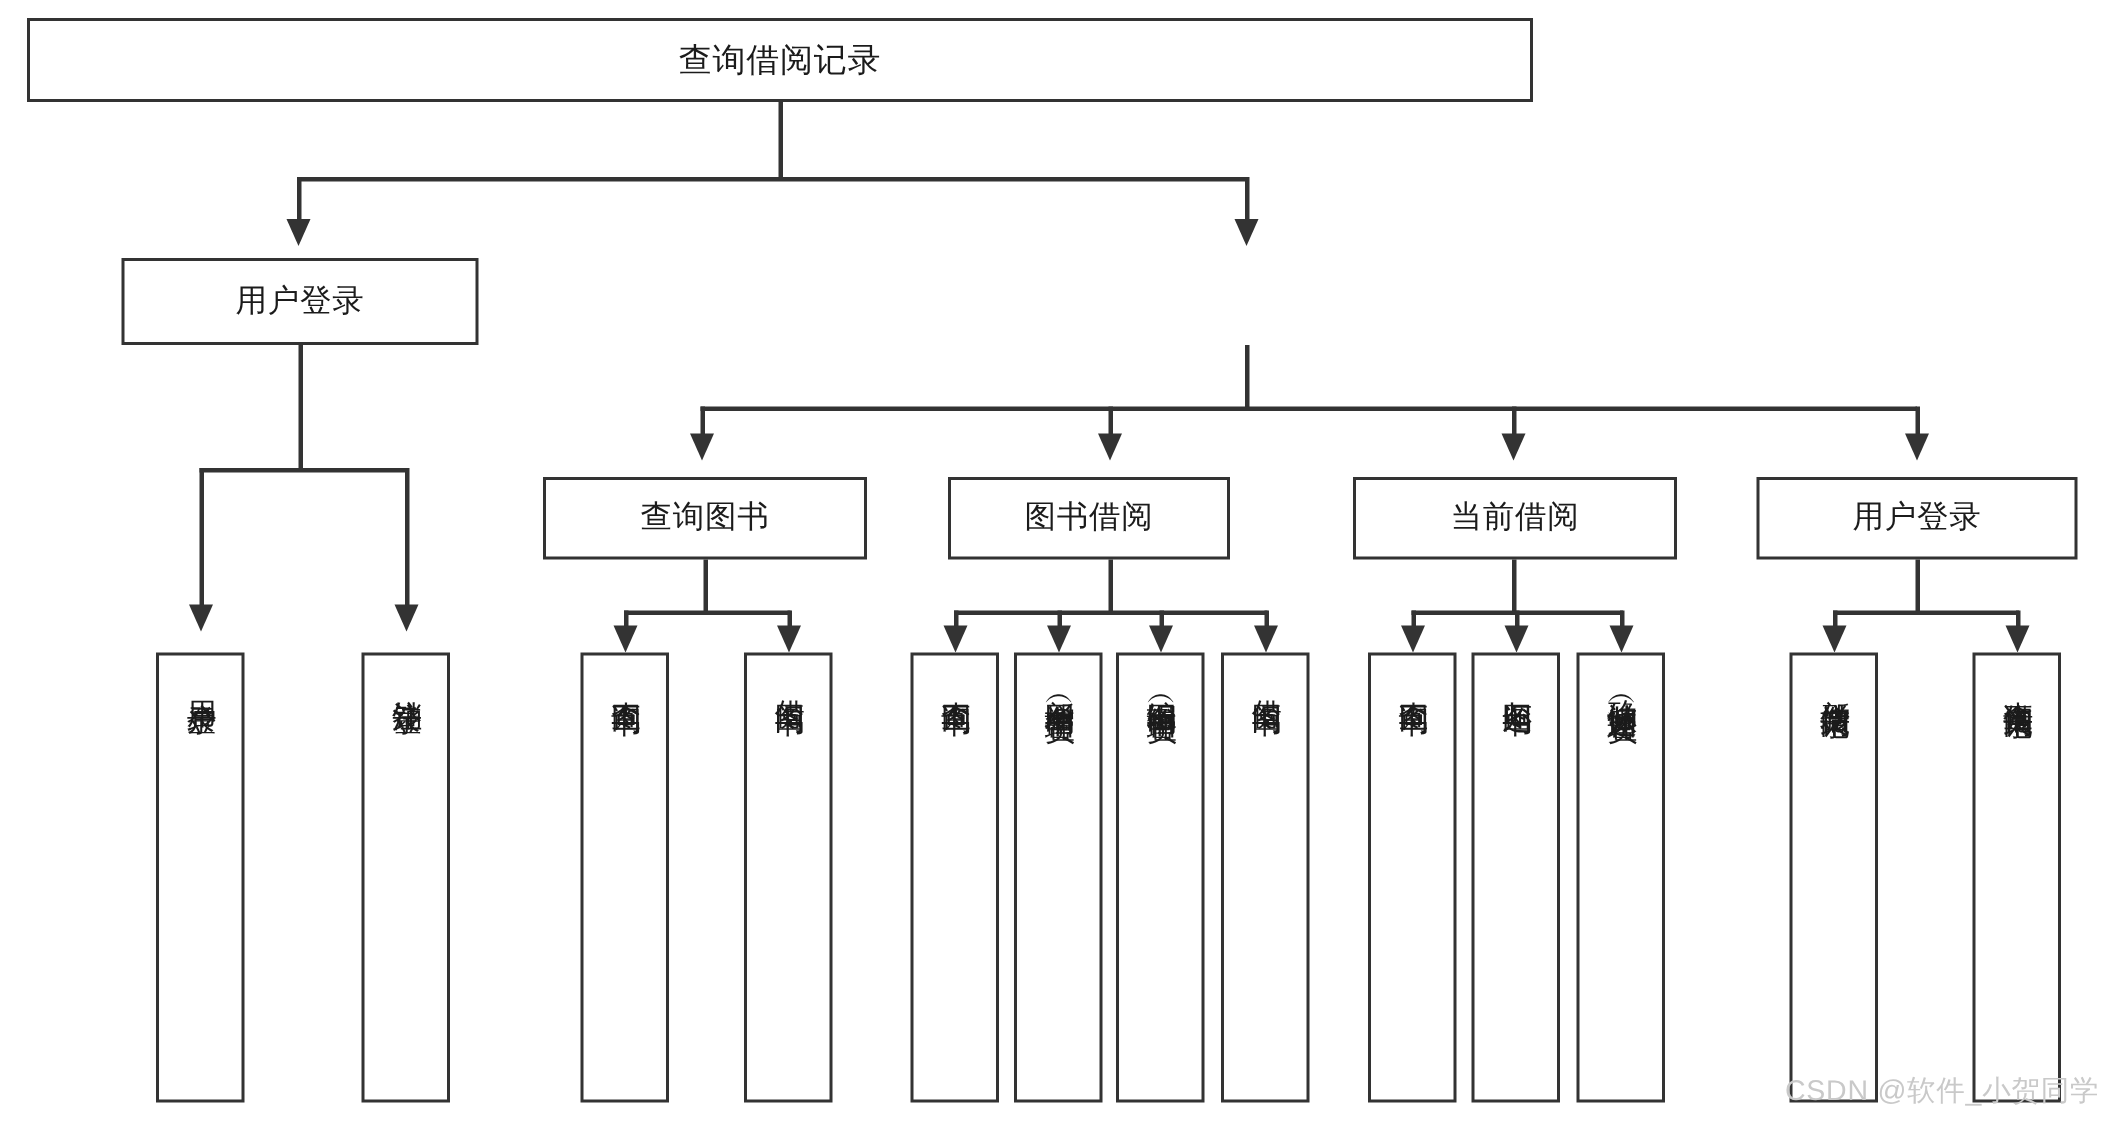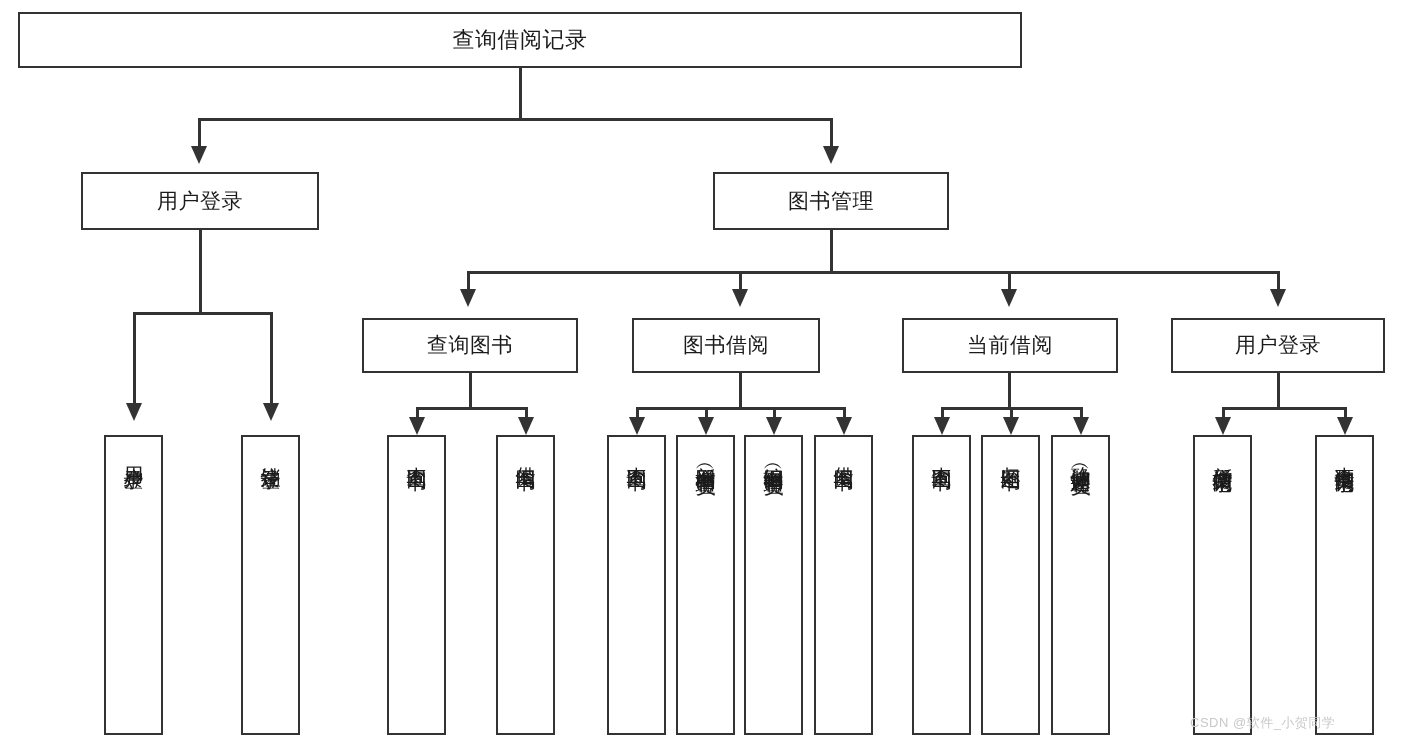--- a/index.html
+++ b/index.html
@@ -74,21 +74,21 @@
     width: 0;
     height: 0;
     border-left: 8px solid transparent;
     border-right: 8px solid transparent;
     border-top: 18px solid #333333;
   }
   
   .watermark {
     position: absolute;
     color: #c9c9c9;
-    font-size: 13px;
+    font-size: 19px;
     white-space: nowrap;
     letter-spacing: 0.5px;
     pointer-events: none;
   }
 </style>
 </head>
 <body>
 
 <div id="canvas">
 
@@ -103,23 +103,20 @@
   <div class="vline" style="left:198px; top:118px; height:30px;"></div>
   <div class="arrow" style="left:191px; top:146px;"></div>
 
   <div class="vline" style="left:830px; top:118px; height:30px;"></div>
   <div class="arrow" style="left:823px; top:146px;"></div>
 
   <div class="node horiz" style="left:81px; top:172px; width:238px; height:58px;">
     <span class="label">用户登录</span>
   </div>
 
-  <div class="node horiz" style="left:713px; top:172px; width:236px; height:58px;">
-    <span class="label">图书管理</span>
-  </div>
 
   <div class="vline" style="left:199px; top:230px; height:84px;"></div>
   <div class="hline" style="left:133px; top:312px; width:139px;"></div>
   <div class="vline" style="left:133px; top:312px; height:93px;"></div>
   <div class="arrow" style="left:126px; top:403px;"></div>
   <div class="vline" style="left:270px; top:312px; height:93px;"></div>
   <div class="arrow" style="left:263px; top:403px;"></div>
 
   <div class="vline" style="left:830px; top:230px; height:43px;"></div>
   <div class="hline" style="left:467px; top:271px; width:811px;"></div>

